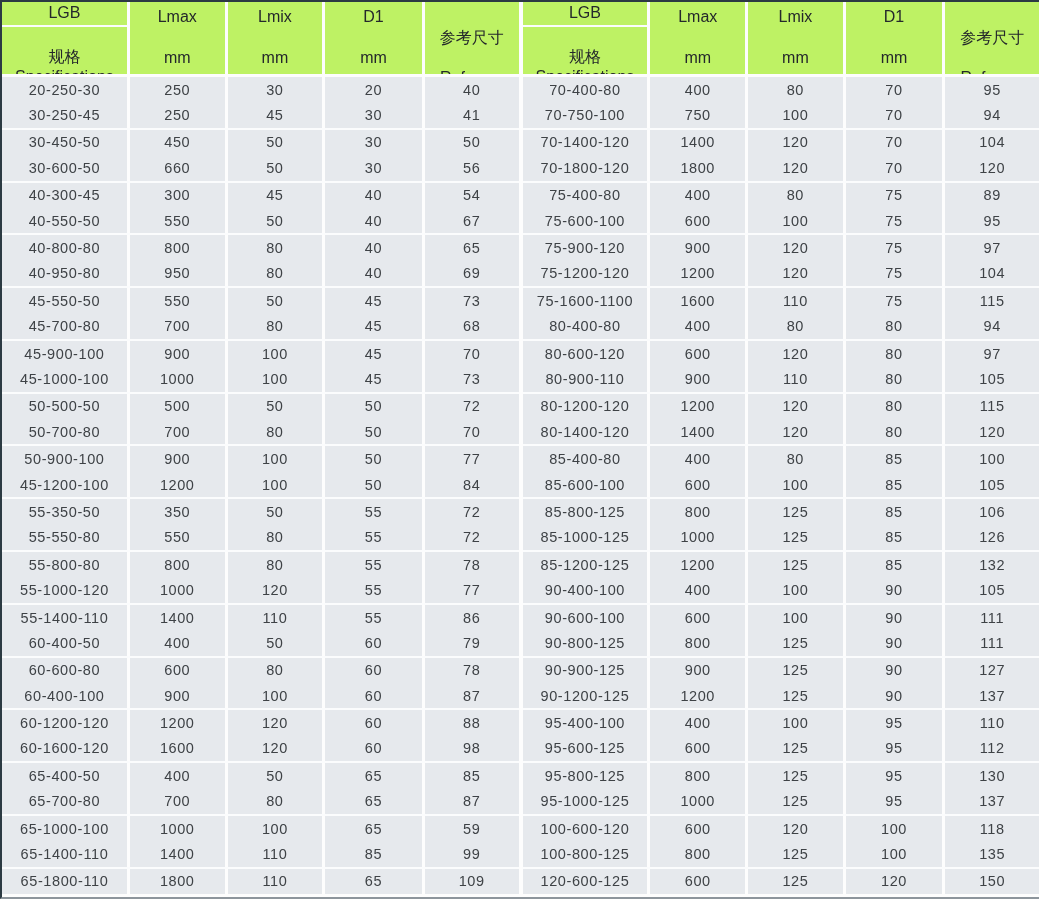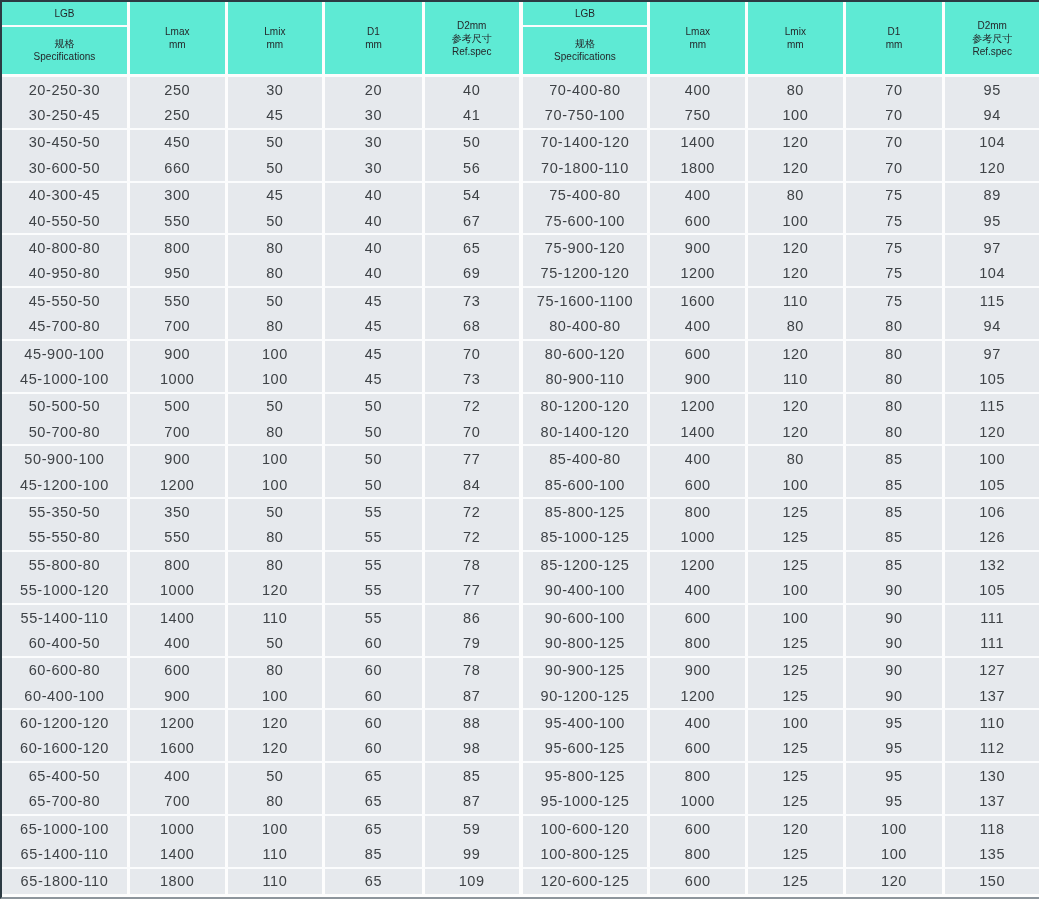--- a/index.html
+++ b/index.html
@@ -16,24 +16,25 @@
   }
 
   .half { flex:1 1 0; display:flex; flex-direction:column; min-width:0; }
 
   .head-row {
     flex:none; height:72px; margin-bottom:3px;
     display:grid; grid-template-columns:128fr 97fr 97fr 99fr 96fr;
     column-gap:3px;
   }
   .hcell {
-    background:#5eead4; color:#24282b;
+    background:#bef264; color:#24282b;
     display:flex; flex-direction:column; align-items:center; justify-content:center;
-    font-size:10px; line-height:1.3; text-align:center;
+    font-size:16px; line-height:1.3; text-align:center;
     overflow:hidden;
+    gap:20px;
   }
   .hcell .ln { display:block; }
   .hcell.spec { justify-content:flex-start; }
   .spec-top {
     width:100%; height:25px; box-sizing:border-box; flex:none;
     display:flex; align-items:center; justify-content:center;
     border-bottom:2px solid #fbfcfd;
   }
   .spec-bottom {
     flex:1 1 auto; width:100%;
@@ -351,21 +352,21 @@
           <div class="cell">94</div>
         </div>
         <div class="row">
           <div class="cell">70-1400-120</div>
           <div class="cell">1400</div>
           <div class="cell">120</div>
           <div class="cell">70</div>
           <div class="cell">104</div>
         </div>
         <div class="row sep">
-          <div class="cell">70-1800-110</div>
+          <div class="cell">70-1800-120</div>
           <div class="cell">1800</div>
           <div class="cell">120</div>
           <div class="cell">70</div>
           <div class="cell">120</div>
         </div>
         <div class="row">
           <div class="cell">75-400-80</div>
           <div class="cell">400</div>
           <div class="cell">80</div>
           <div class="cell">75</div>

